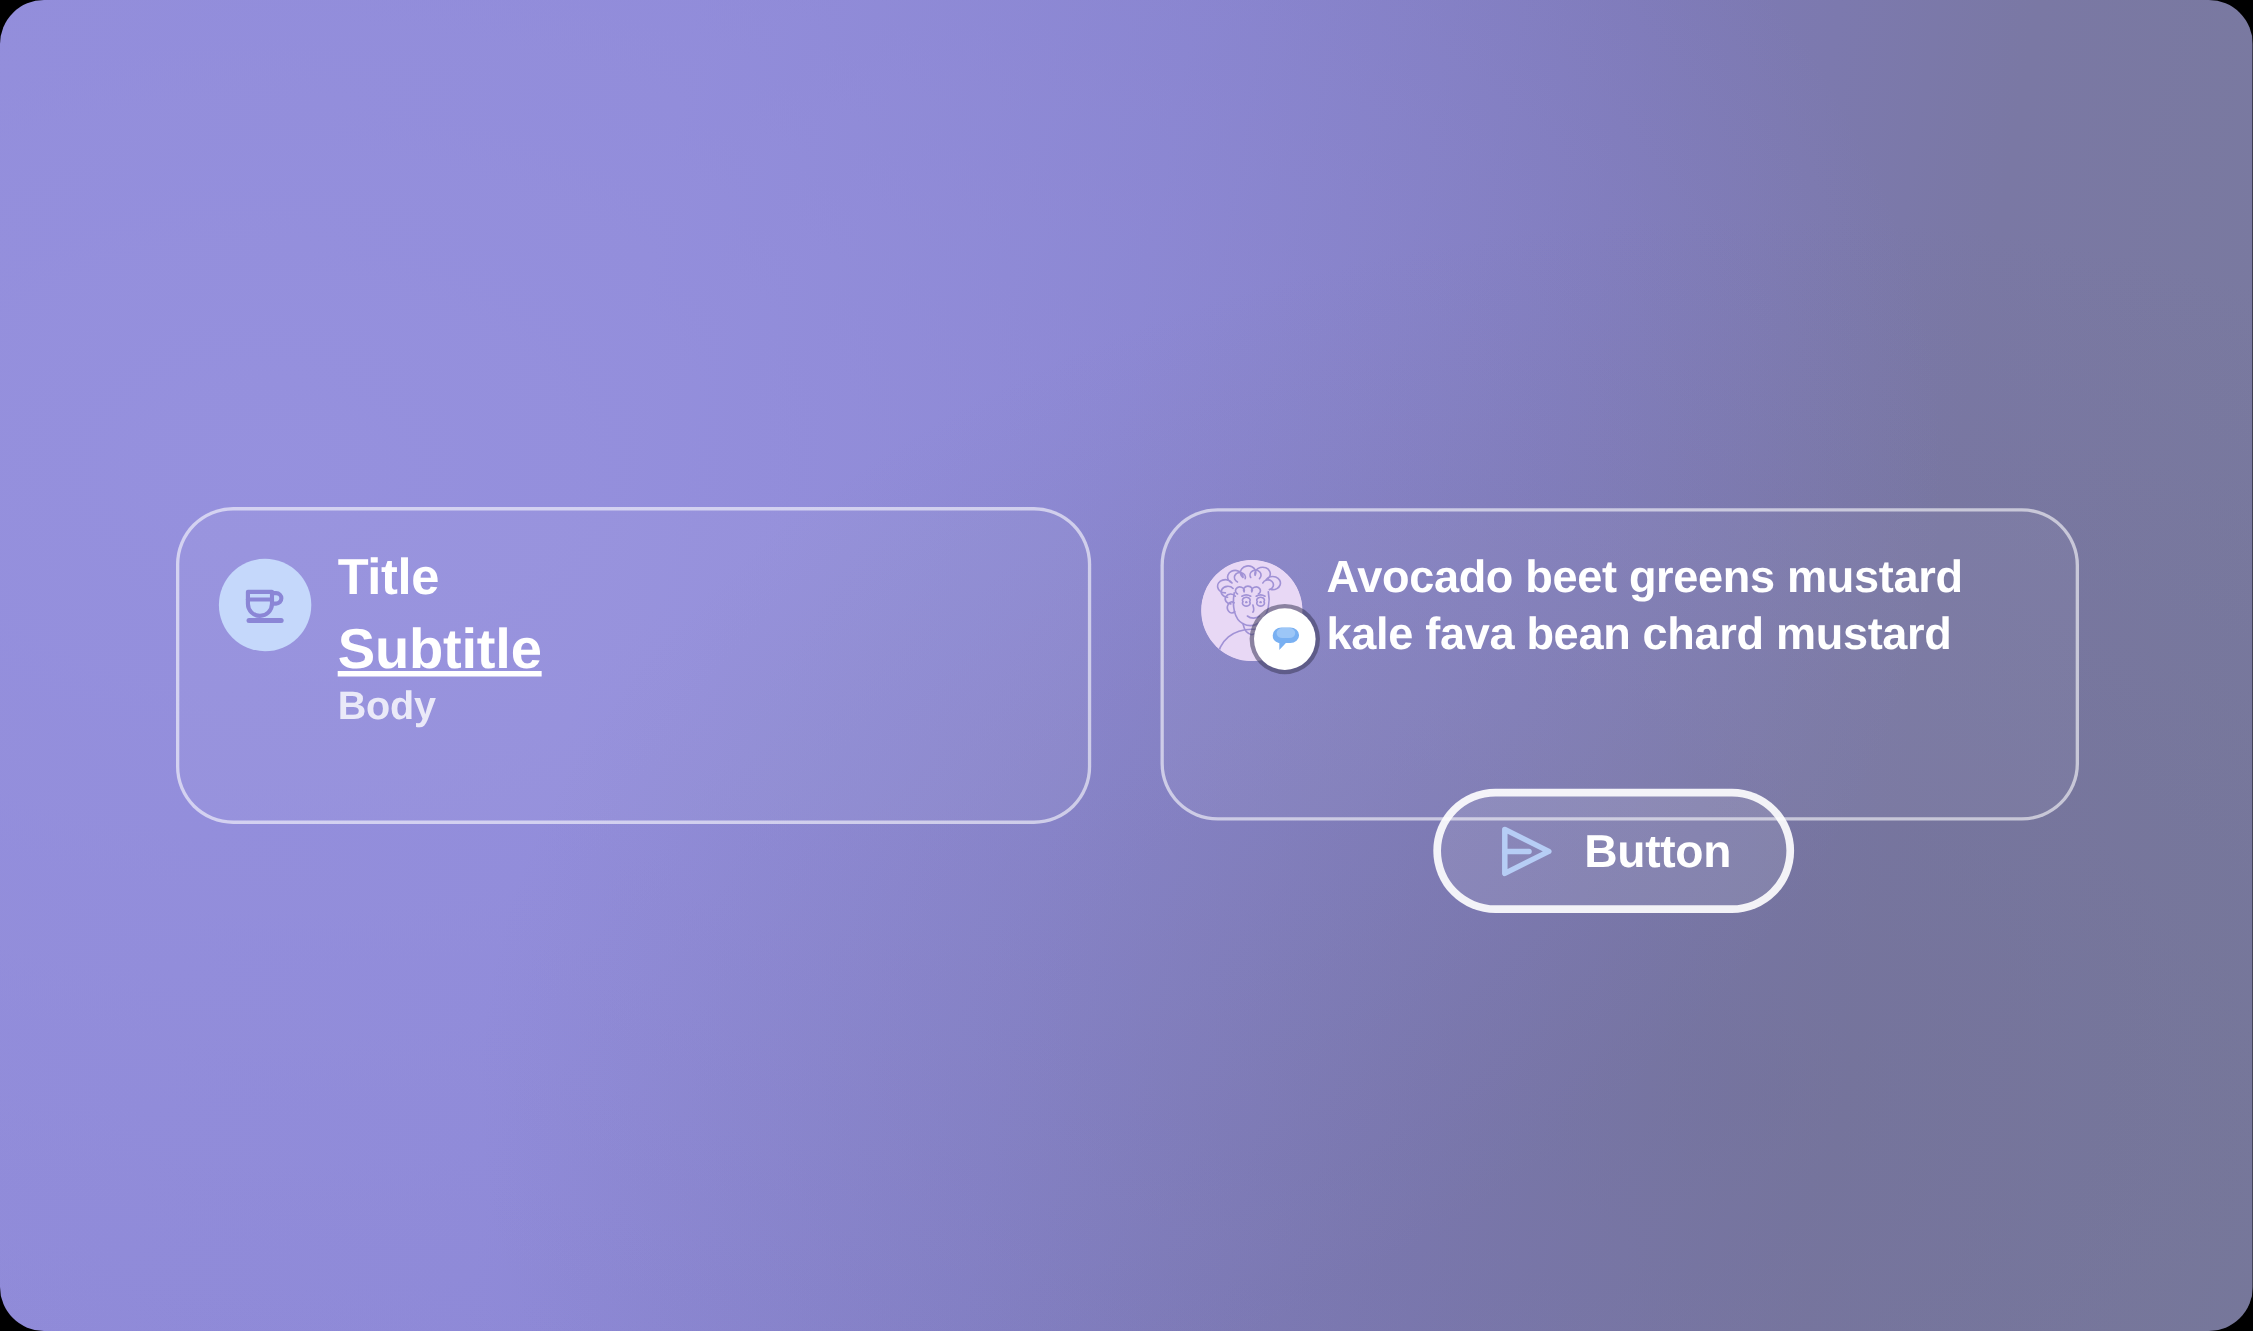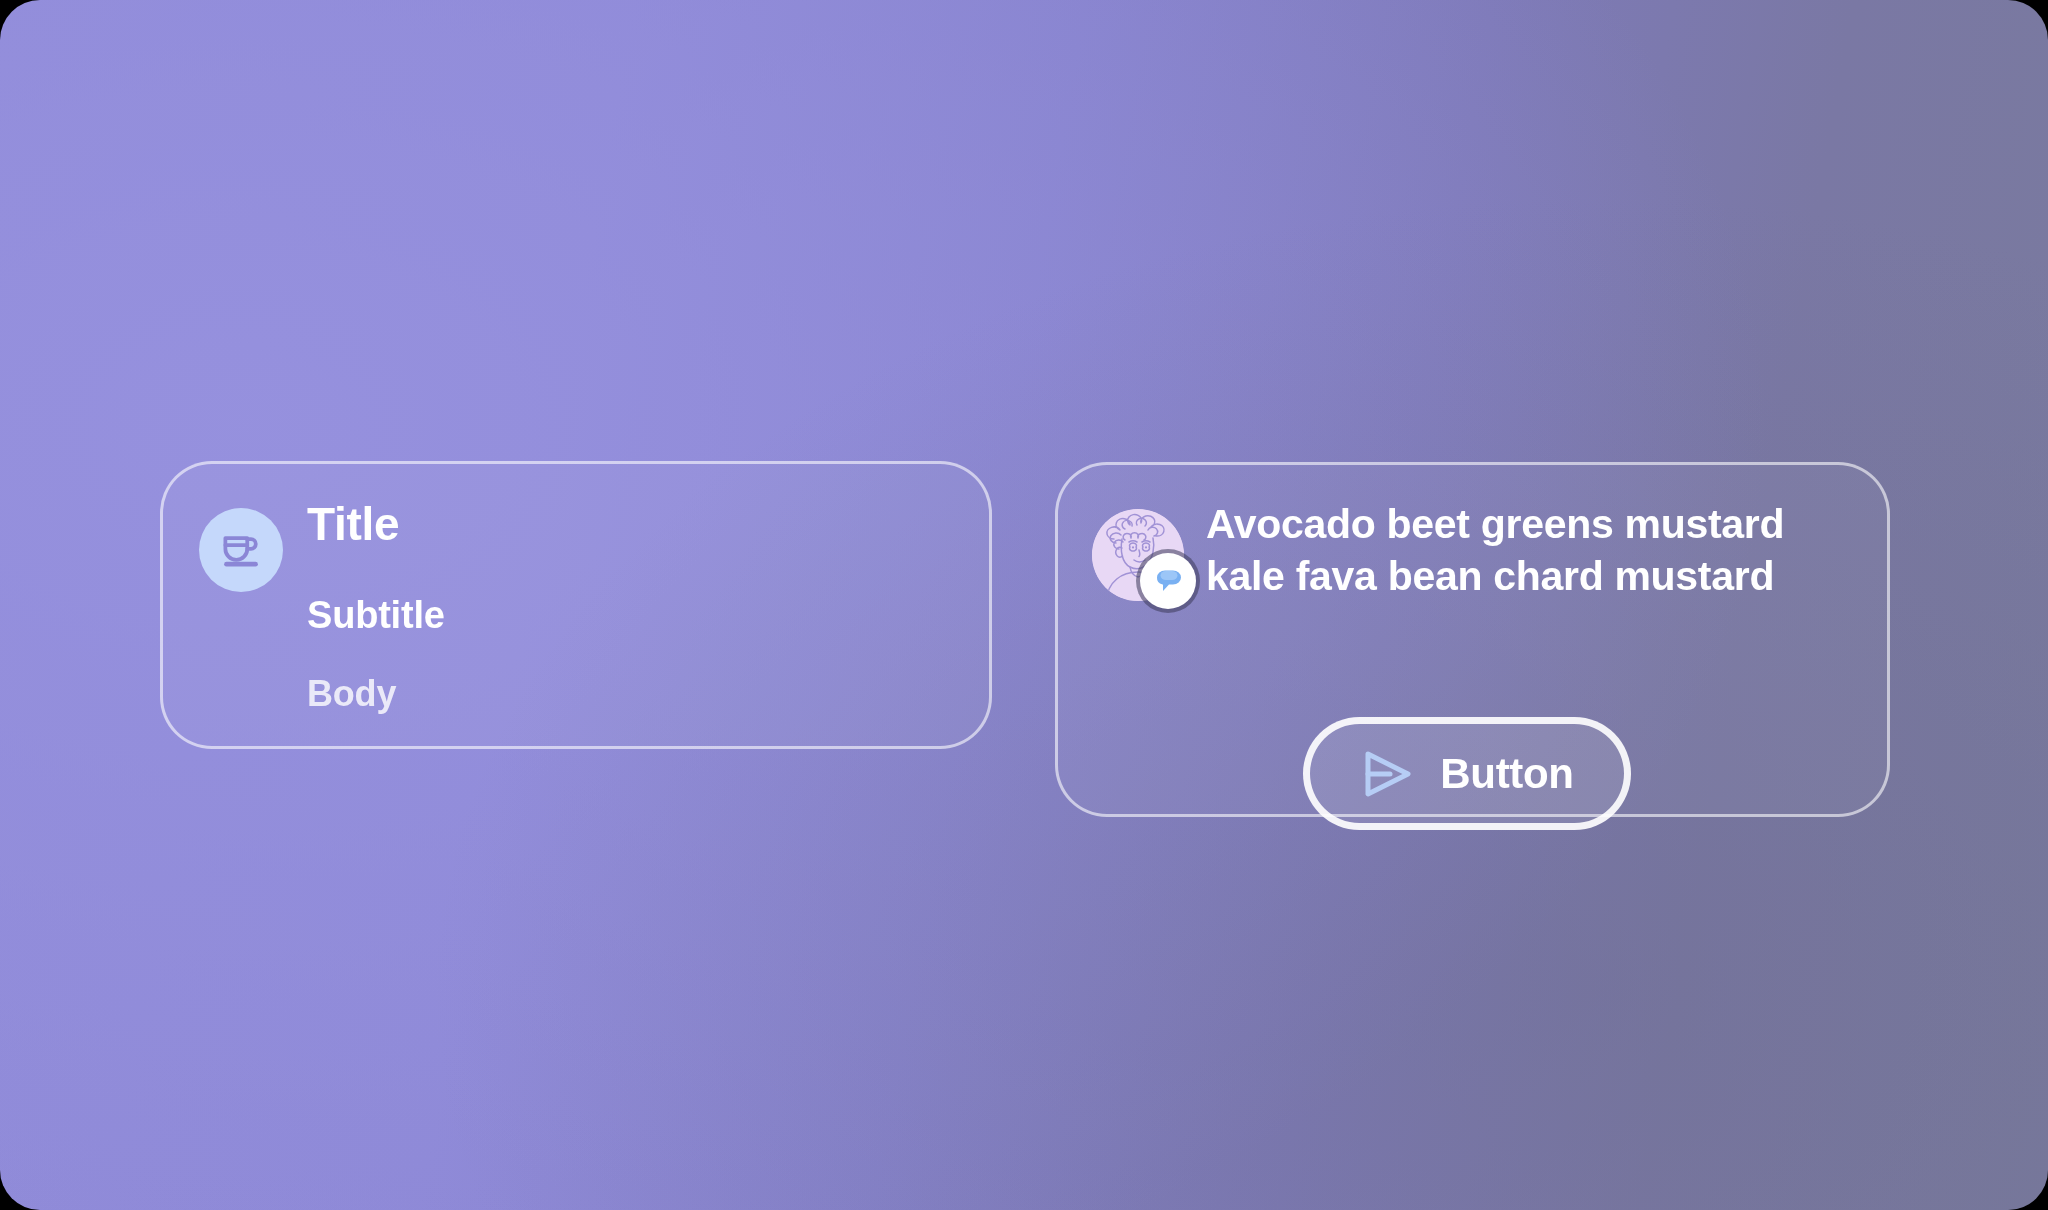--- a/index.html
+++ b/index.html
@@ -50,21 +50,21 @@
     height: 288px;
     display: flex;
     align-items: flex-start;
     padding: 36px 40px 0 36px;
   }
 
   #card-message {
     left: 1055px;
     top: 462px;
     width: 835px;
-    height: 355px;
+    height: 284px;
     display: flex;
     align-items: flex-start;
     padding: 34px 36px 0 34px;
   }
 
   
   .coffee-avatar {
     width: 84px;
     height: 84px;
     border-radius: 50%;
@@ -74,37 +74,37 @@
     align-items: center;
     justify-content: center;
     margin-top: 8px;
   }
   .coffee-avatar svg { display: block; }
 
   .basic-text {
     margin-left: 24px;
     display: flex;
     flex-direction: column;
-    gap: 33px;
   }
   .t-title {
     color: #ffffff;
     font-size: 46px;
     font-weight: 700;
     line-height: 1.06;
     letter-spacing: -0.3px;
     margin: 0;
   }
   .t-subtitle {
     color: #ffffff;
-    font-size: 38px;
+    font-size: 51px;
     font-weight: 700;
     line-height: 1.1;
     letter-spacing: -0.2px;
     margin: 13px 0 0 0;
+    text-decoration: underline;
   }
   .t-body {
     color: rgba(255,255,255,0.80);
     font-size: 36px;
     font-weight: 700;
     line-height: 1.1;
     letter-spacing: -0.2px;
     margin: 4px 0 0 0;
   }
 

